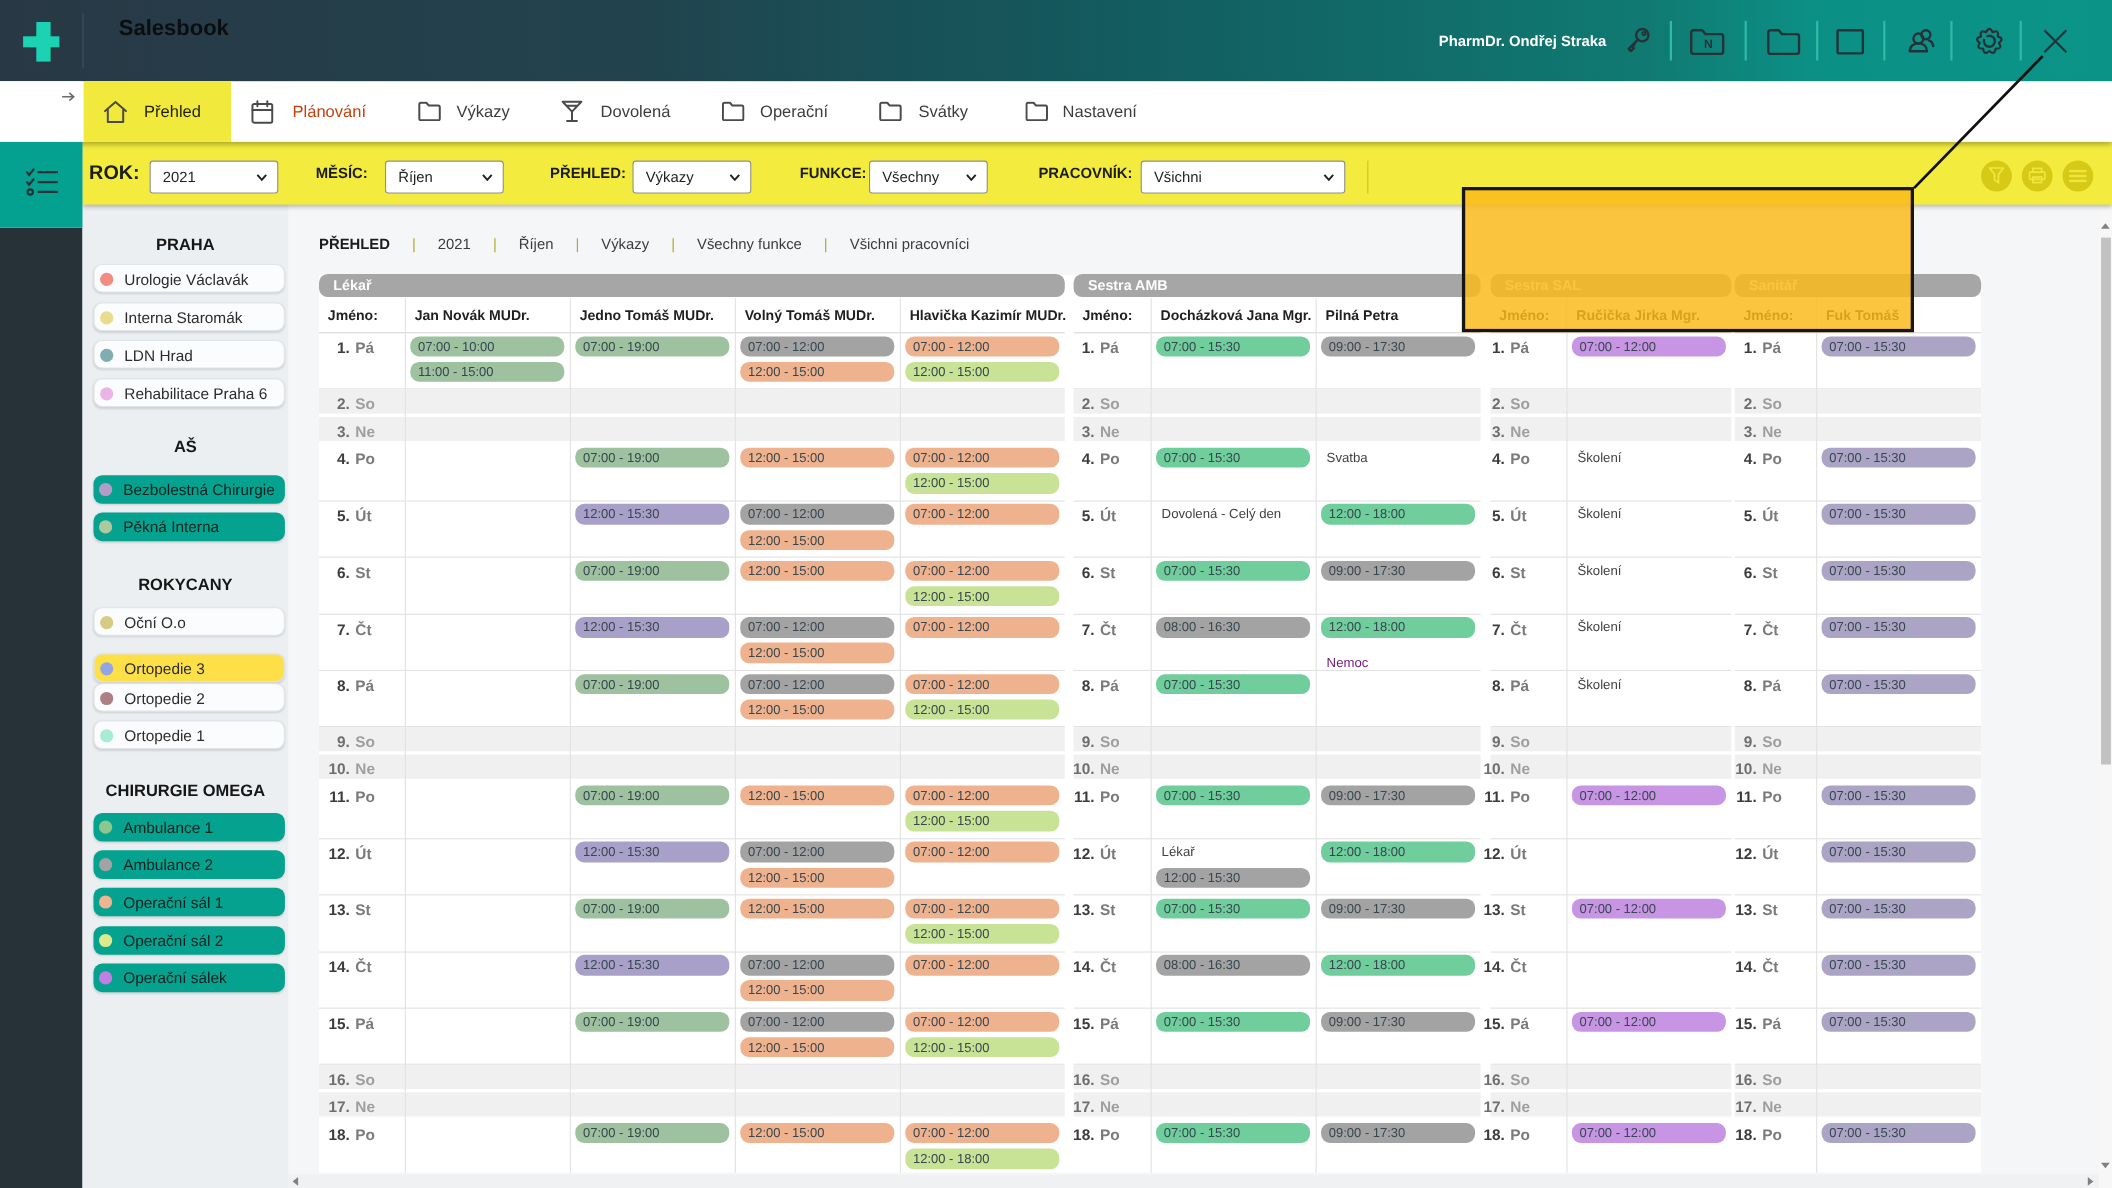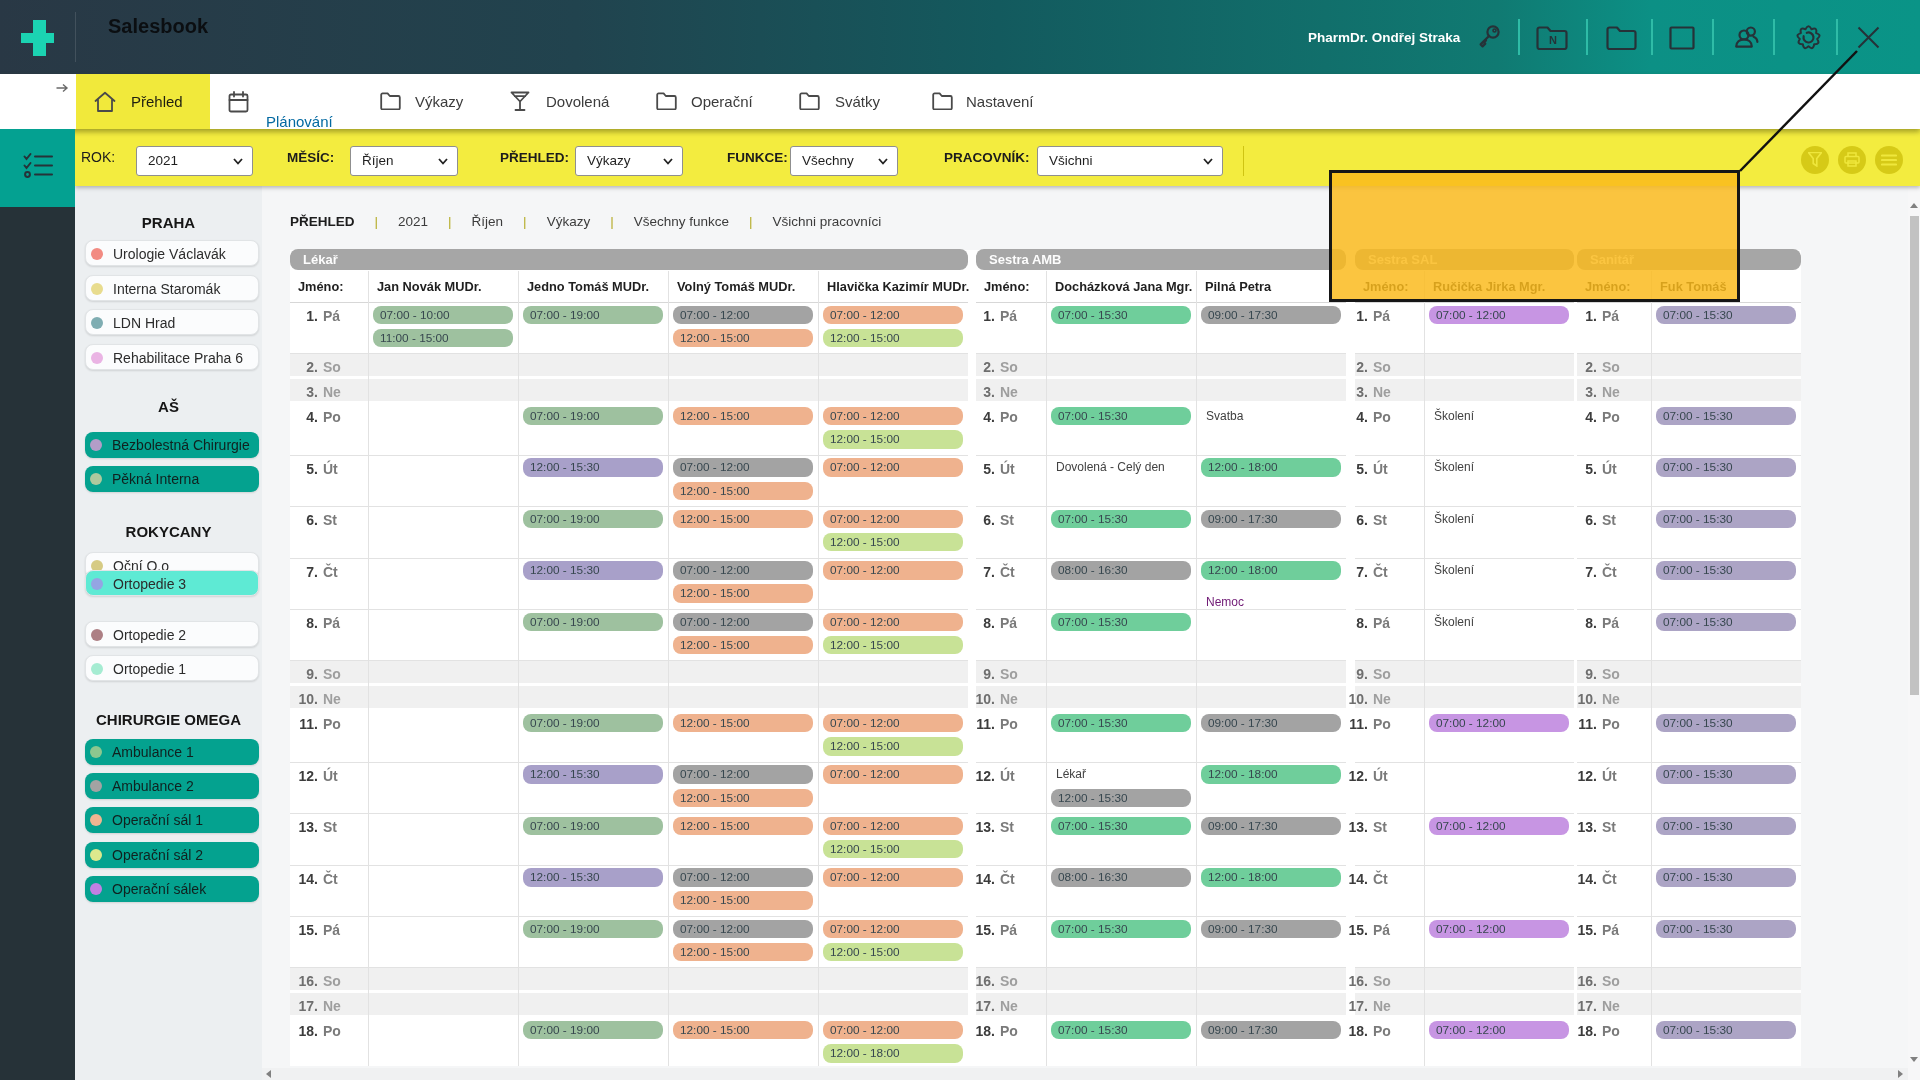--- a/index.html
+++ b/index.html
@@ -64,21 +64,21 @@
 <svg class="abs" style="left:94px;top:17px" width="22" height="22" viewBox="0 0 22 22">
       <path d="M1.5 10 L11 1.8 L20.5 10 M4 8.2 V20 H18 V8.2" style="fill:none;stroke:#4a4a4a;stroke-width:1.8;stroke-linejoin:round;stroke-linecap:round"></path>
     </svg>
 <div class="abs" style="left:131px;top:19px;font-size:15px;color:#1f1f10;">Přehled</div>
 <svg class="abs" style="left:228px;top:17px" width="21" height="22" viewBox="0 0 21 22">
       <g style="fill:none;stroke:#4a4a4a;stroke-width:1.8;stroke-linejoin:round;stroke-linecap:round">
         <rect x="1.5" y="3.5" width="18" height="17" rx="1.5"></rect>
         <path d="M1.5 9 H19.5 M6 1 V5.5 M15 1 V5.5"></path>
       </g>
     </svg>
-<div class="abs" style="left:266px;top:19px;font-size:15px;color:#0369a1;margin-top:20px;">Plánování</div>
+<div class="abs" style="left:266px;top:19px;font-size:15px;color:#c2410c;">Plánování</div>
 <svg class="abs" style="left:380px;top:18px" width="21" height="18" viewBox="0 0 21 18">
       <path d="M1.2 16 V2.8 a1.4 1.4 0 0 1 1.4-1.4 h5 l2.2 2.6 h8.6 a1.4 1.4 0 0 1 1.4 1.4 V16 a1.4 1.4 0 0 1 -1.4 1.4 h-15.8 a1.4 1.4 0 0 1 -1.4-1.4 Z" style="fill:none;stroke:#4a4a4a;stroke-width:1.8;stroke-linejoin:round;stroke-linecap:round"></path>
     </svg>
 <div class="abs" style="left:415px;top:19px;font-size:15px;color:#3c3c3c;">Výkazy</div>
 <svg class="abs" style="left:510px;top:17px" width="20" height="22" viewBox="0 0 20 22">
       <g style="fill:none;stroke:#4a4a4a;stroke-width:1.8;stroke-linejoin:round;stroke-linecap:round">
         <path d="M1.5 1.5 H18.5 M1.5 1.5 L10 10.5 L18.5 1.5 M4.8 5.2 H15.2 M10 10.5 V19 M5.5 19 H14.5"></path>
       </g>
     </svg>
 <div class="abs" style="left:546px;top:19px;font-size:15px;color:#3c3c3c;">Dovolená</div>
@@ -102,21 +102,21 @@
 <div class="abs" style="left:0;top:129px;width:75px;height:78px;background:#04a191;z-index:6;">
 <svg style="position:absolute;left:23px;top:23px" width="30" height="28" viewBox="0 0 30 28">
       <g style="fill:none;stroke:#263238;stroke-width:2;stroke-linecap:round;">
         <path d="M12 4.5 H29 M12 13.5 H29 M12 22.5 H29 M1.5 4.5 l2 2.5 4-5 M1.5 13.5 l2 2.5 4-5"></path>
         <circle cx="4.5" cy="22.5" r="2.4"></circle>
       </g>
     </svg>
 </div>
 <div class="abs" style="left:0;top:207px;width:75px;height:873px;background:#263238;"></div>
 <div class="abs" style="left:75px;top:129px;width:1845px;height:57px;background:#f3ec3f;box-shadow:0 2px 4px rgba(0,0,0,0.25);z-index:4;">
-<div class="abs" style="left:6px;top:0;height:57px;line-height:57px;font-size:14px;font-weight:normal;color:#1c1c1c;">ROK:</div>
+<div class="abs" style="left:6px;top:0;height:57px;line-height:57px;font-size:18px;font-weight:bold;color:#1c1c1c;">ROK:</div>
 <div class="abs" style="left:61px;top:17px;width:117px;height:30px;background:#fff;border:1px solid #8f8f8f;border-radius:3px;font-size:13.5px;line-height:28px;color:#1f1f1f;padding-left:11px;">2021<svg style="position:absolute;right:9px;top:11px" width="10" height="7" viewBox="0 0 10 7">
         <path d="M1 1 L5 5.5 L9 1" style="fill:none;stroke:#222;stroke-width:1.8;"></path>
       </svg></div>
 <div class="abs" style="left:212px;top:0;height:57px;line-height:57px;font-size:13.5px;font-weight:bold;color:#1c1c1c;">MĚSÍC:</div>
 <div class="abs" style="left:275px;top:17px;width:108px;height:30px;background:#fff;border:1px solid #8f8f8f;border-radius:3px;font-size:13.5px;line-height:28px;color:#1f1f1f;padding-left:11px;">Říjen<svg style="position:absolute;right:9px;top:11px" width="10" height="7" viewBox="0 0 10 7">
         <path d="M1 1 L5 5.5 L9 1" style="fill:none;stroke:#222;stroke-width:1.8;"></path>
       </svg></div>
 <div class="abs" style="left:425px;top:0;height:57px;line-height:57px;font-size:13.5px;font-weight:bold;color:#1c1c1c;">PŘEHLED:</div>
 <div class="abs" style="left:500px;top:17px;width:108px;height:30px;background:#fff;border:1px solid #8f8f8f;border-radius:3px;font-size:13.5px;line-height:28px;color:#1f1f1f;padding-left:11px;">Výkazy<svg style="position:absolute;right:9px;top:11px" width="10" height="7" viewBox="0 0 10 7">
         <path d="M1 1 L5 5.5 L9 1" style="fill:none;stroke:#222;stroke-width:1.8;"></path>
@@ -176,21 +176,21 @@
     </div>
 <div class="abs" style="left:10px;top:280px;width:174px;height:26px;background:#04a28f;border:none;border-radius:8px;box-shadow:0 1px 2px rgba(0,0,0,0.12);">
       <span style="position:absolute;left:5px;top:7px;width:12px;height:12px;border-radius:50%;background:#aec99e;"></span>
       <span style="position:absolute;left:27px;top:0;line-height:26px;font-size:14px;color:#10211f;white-space:nowrap;">Pěkná Interna</span>
     </div>
 <div class="abs" style="left:0;top:337px;width:187px;text-align:center;font-size:15px;font-weight:bold;color:#161616;">ROKYCANY</div>
 <div class="abs" style="left:10px;top:365.5px;width:174px;height:26px;background:#fbfcfd;border:1px solid #e1e4e6;border-radius:8px;box-shadow:0 1px 2px rgba(0,0,0,0.12);">
       <span style="position:absolute;left:5px;top:7px;width:12px;height:12px;border-radius:50%;background:#d6cb84;"></span>
       <span style="position:absolute;left:27px;top:0;line-height:26px;font-size:14px;color:#2c2c2c;white-space:nowrap;">Oční O.o</span>
     </div>
-<div class="abs" style="left:10px;top:384px;width:174px;height:26px;background:#5eead4;border:1px solid #e1e4e6;border-radius:8px;box-shadow:0 1px 2px rgba(0,0,0,0.12);">
+<div class="abs" style="left:10px;top:408px;width:174px;height:26px;background:#fde047;border:1px solid #e1e4e6;border-radius:8px;box-shadow:0 1px 2px rgba(0,0,0,0.12);">
       <span style="position:absolute;left:5px;top:7px;width:12px;height:12px;border-radius:50%;background:#94a5e3;"></span>
       <span style="position:absolute;left:27px;top:0;line-height:26px;font-size:14px;color:#2c2c2c;white-space:nowrap;">Ortopedie 3</span>
     </div>
 <div class="abs" style="left:10px;top:434.5px;width:174px;height:26px;background:#fbfcfd;border:1px solid #e1e4e6;border-radius:8px;box-shadow:0 1px 2px rgba(0,0,0,0.12);">
       <span style="position:absolute;left:5px;top:7px;width:12px;height:12px;border-radius:50%;background:#ad7f84;"></span>
       <span style="position:absolute;left:27px;top:0;line-height:26px;font-size:14px;color:#2c2c2c;white-space:nowrap;">Ortopedie 2</span>
     </div>
 <div class="abs" style="left:10px;top:469px;width:174px;height:26px;background:#fbfcfd;border:1px solid #e1e4e6;border-radius:8px;box-shadow:0 1px 2px rgba(0,0,0,0.12);">
       <span style="position:absolute;left:5px;top:7px;width:12px;height:12px;border-radius:50%;background:#a5ecd2;"></span>
       <span style="position:absolute;left:27px;top:0;line-height:26px;font-size:14px;color:#2c2c2c;white-space:nowrap;">Ortopedie 1</span>

